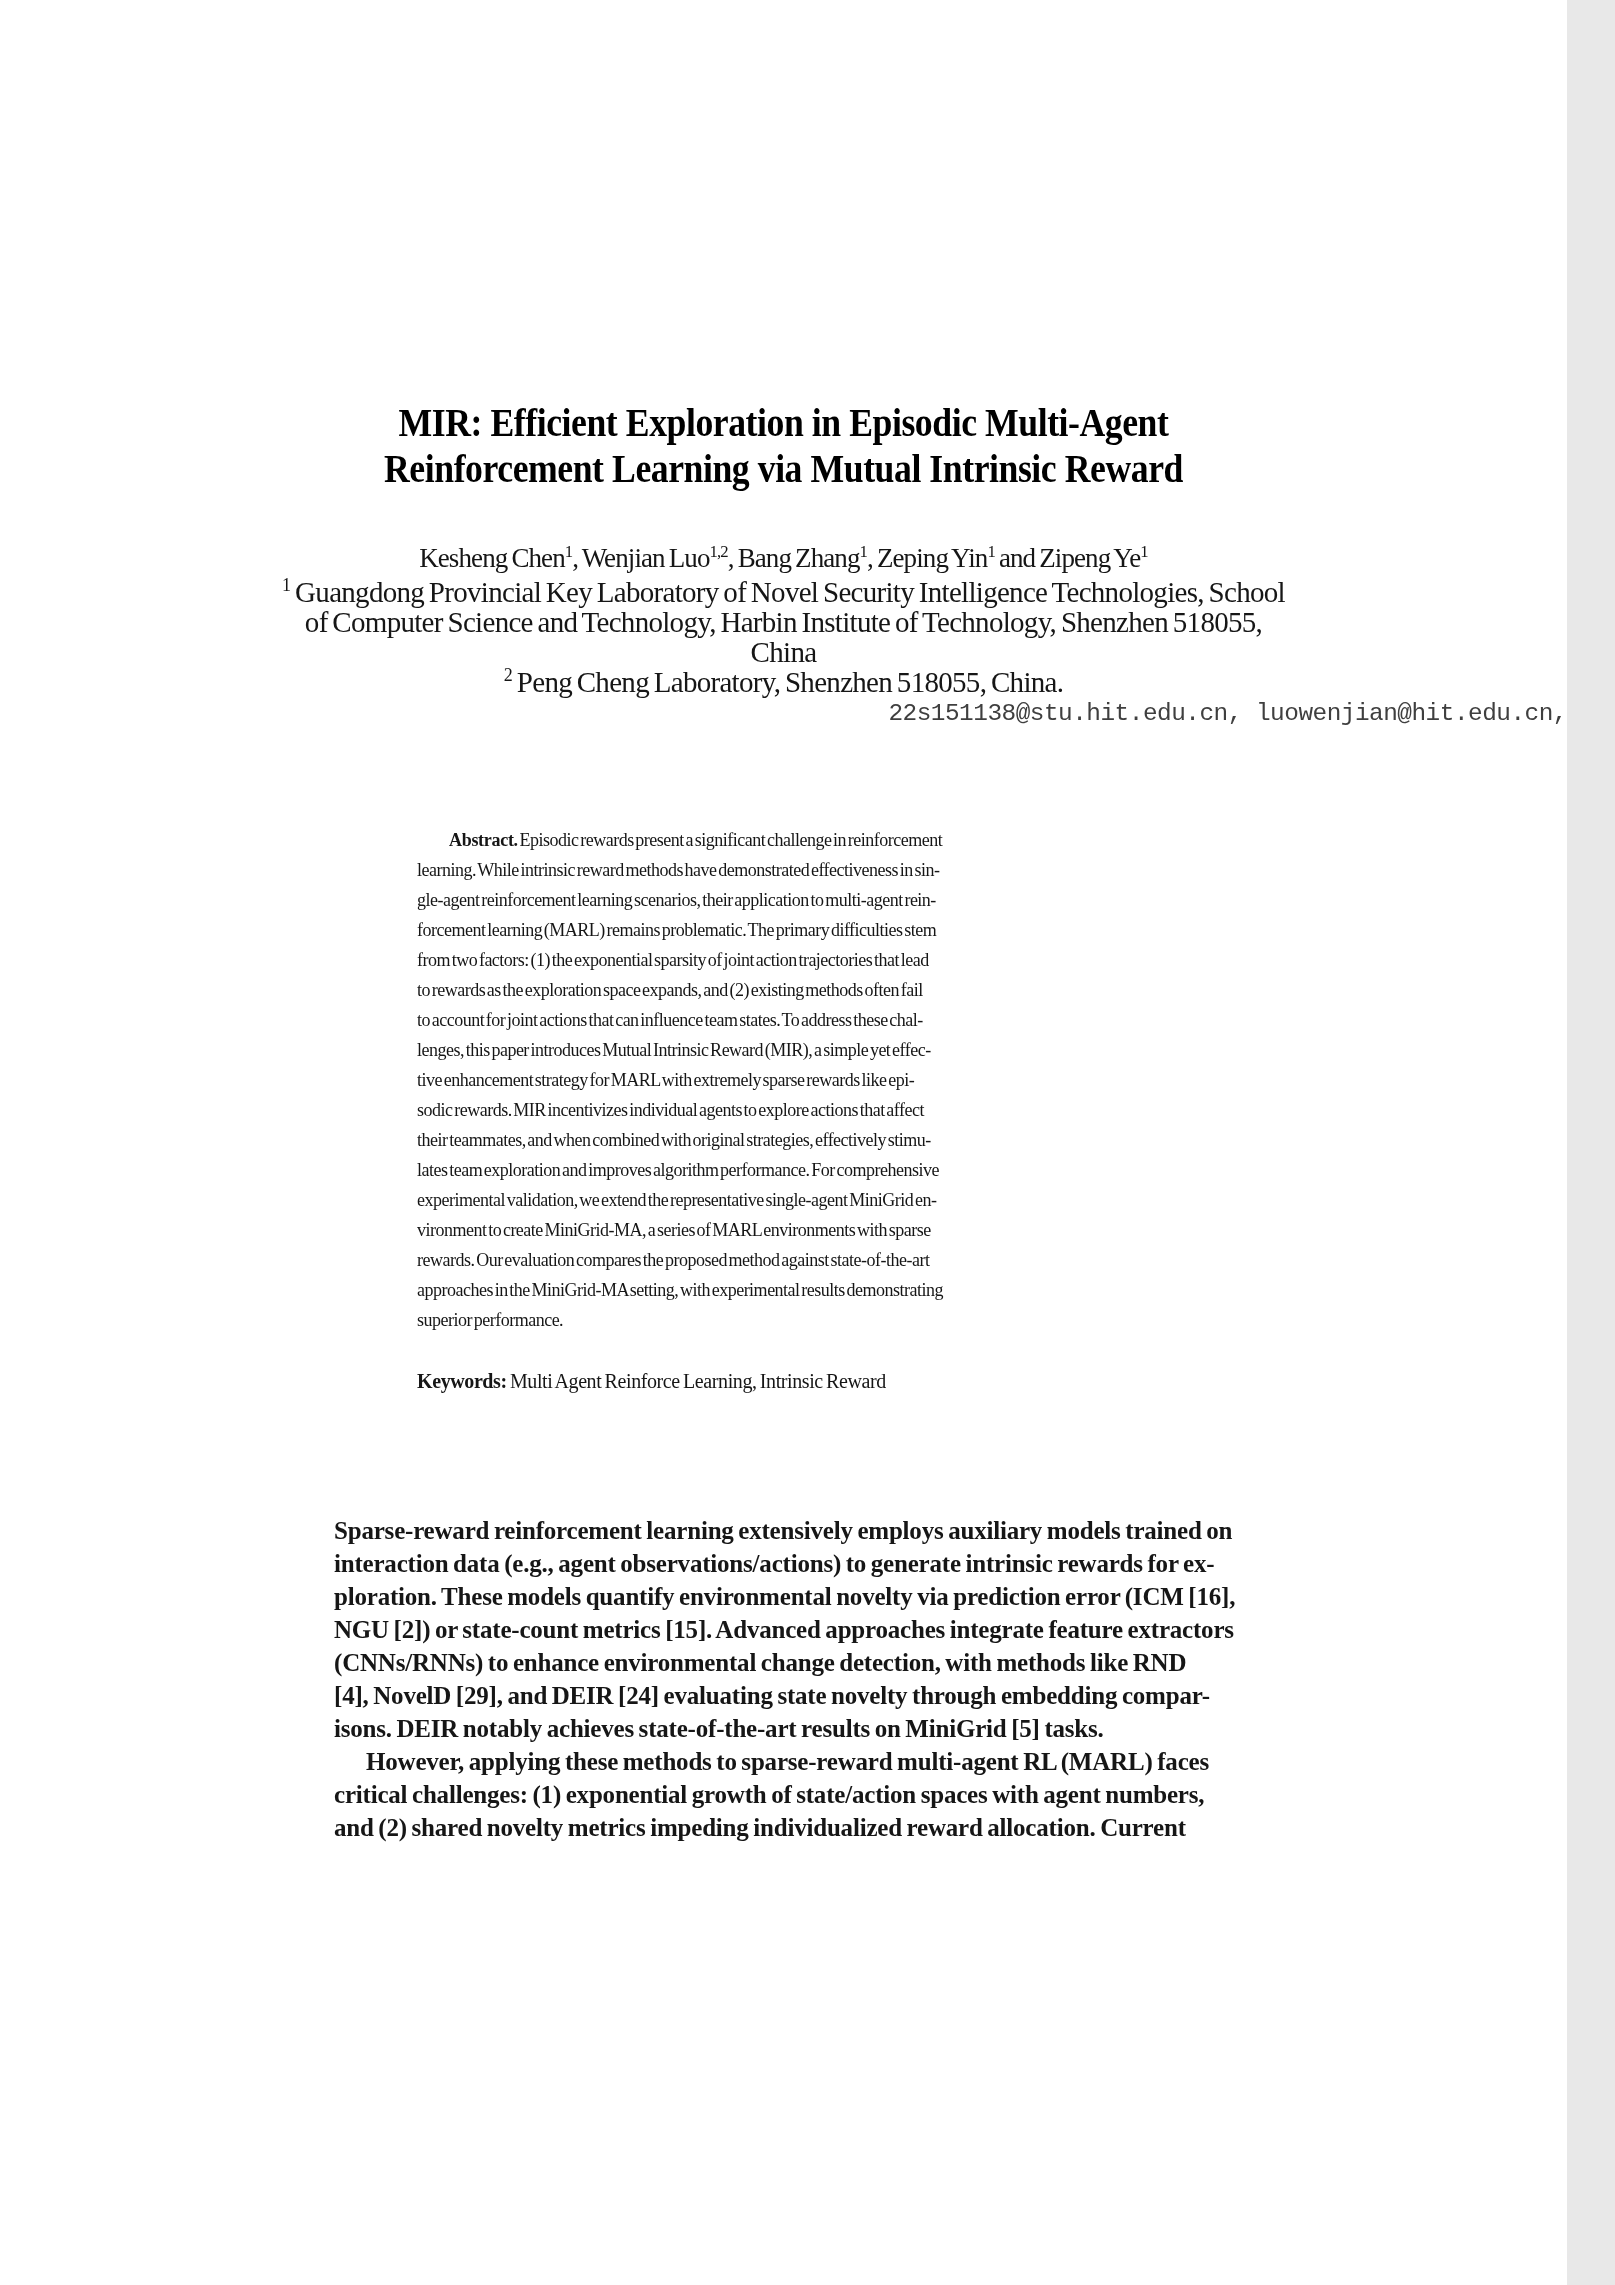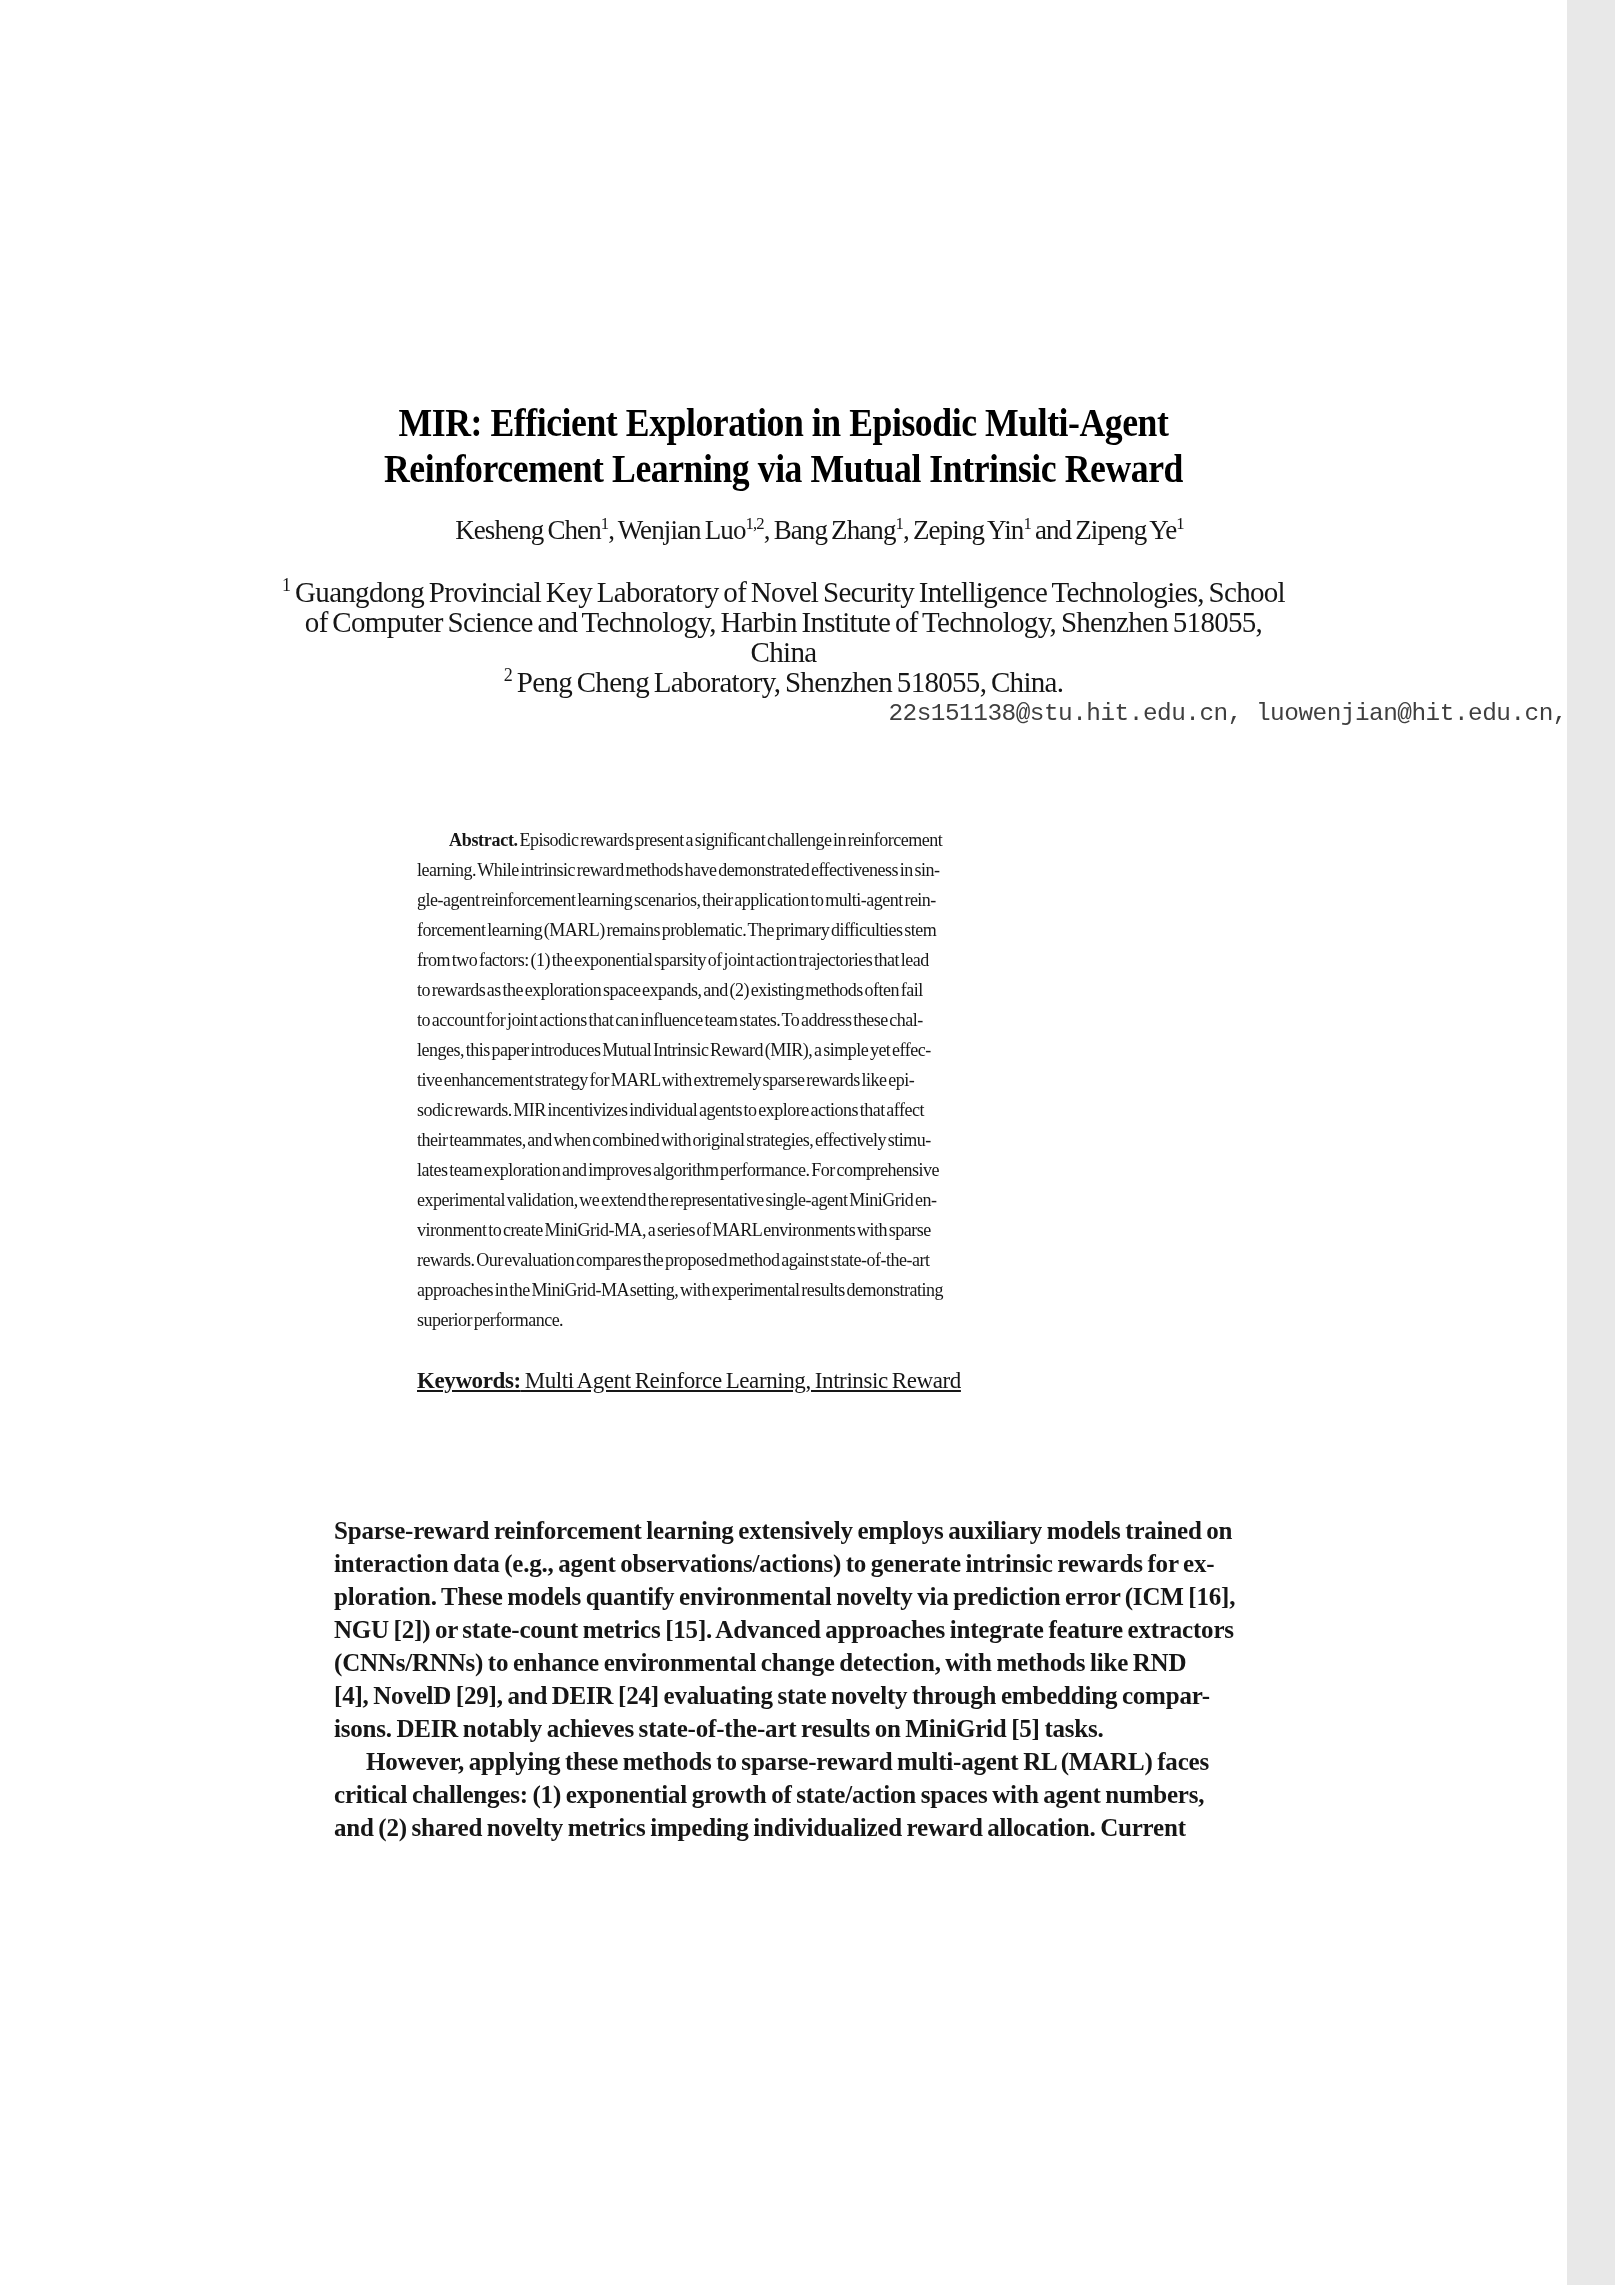--- a/index.html
+++ b/index.html
@@ -12,23 +12,23 @@
     overflow:hidden;
   }
   [data-bind-lines]{white-space:pre;}
   .title{
     position:absolute;top:399px;left:0;width:100%;
     text-align:center;font-weight:bold;color:#000;
     font-size:41px;line-height:46px;letter-spacing:-0.5px;
     transform:scaleX(0.87);transform-origin:50% 0;
   }
   .authors{
-    position:absolute;top:514px;left:0;width:100%;
+    position:absolute;top:542px;left:0;width:100%;
     text-align:center;font-size:27px;line-height:33px;
-    letter-spacing:-0.9px;word-spacing:-1.8px;padding-left:36px;
+    letter-spacing:-0.9px;word-spacing:-1.8px;
   }
   .authors sup,.affil sup{
     font-size:0.62em;vertical-align:super;line-height:0;
   }
   .affil{
     position:absolute;top:577px;left:0;width:100%;
     text-align:center;font-size:29px;line-height:30px;
     letter-spacing:-0.7px;word-spacing:-1.8px;
   }
   .email{
@@ -40,22 +40,22 @@
   .abstract{
     position:absolute;top:807px;left:417px;width:796px;
     font-size:18px;line-height:30px;
     letter-spacing:-0.5px;word-spacing:-2.3px;
     text-indent:32px;
   }
   .abstract b{letter-spacing:-0.3px;}
   .abstract span{text-indent:0;}
   .keywords{
     position:absolute;top:1366px;left:417px;width:814px;
-    font-size:23px;line-height:30px;
-    letter-spacing:-0.4px;word-spacing:-1.4px;text-decoration:underline;
+    font-size:20px;line-height:30px;
+    letter-spacing:-0.4px;word-spacing:-1.4px;
   }
   .heading{
     position:absolute;top:1451px;left:338px;width:995px;
     font-weight:bold;color:#000;
     font-size:32px;line-height:38px;letter-spacing:-0.5px;
   }
   .heading .num{display:inline-block;width:76px;}
   .bodytext{
     position:absolute;top:1514px;left:334px;width:955px;
     font-size:25px;line-height:33px;

